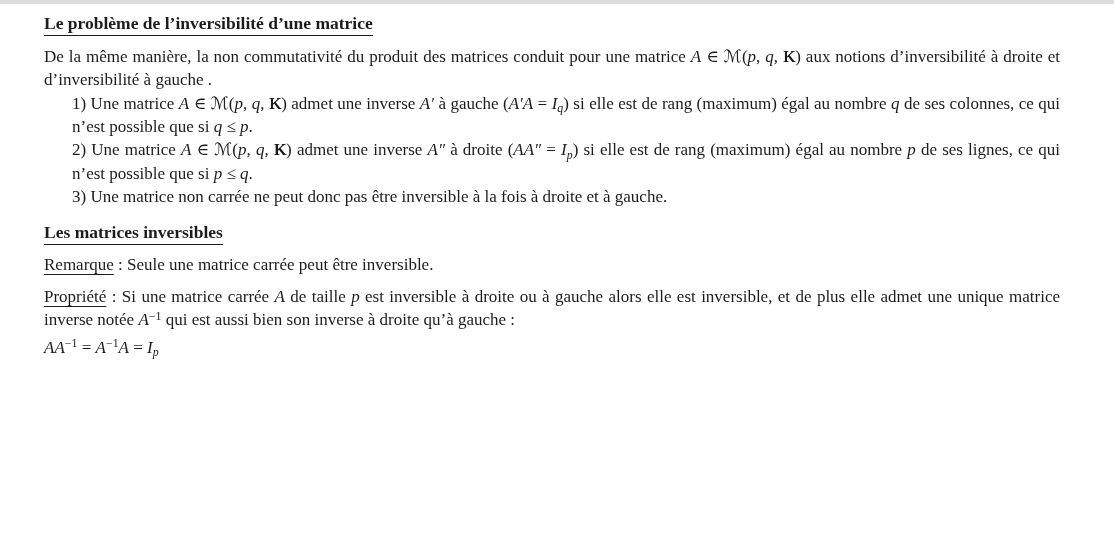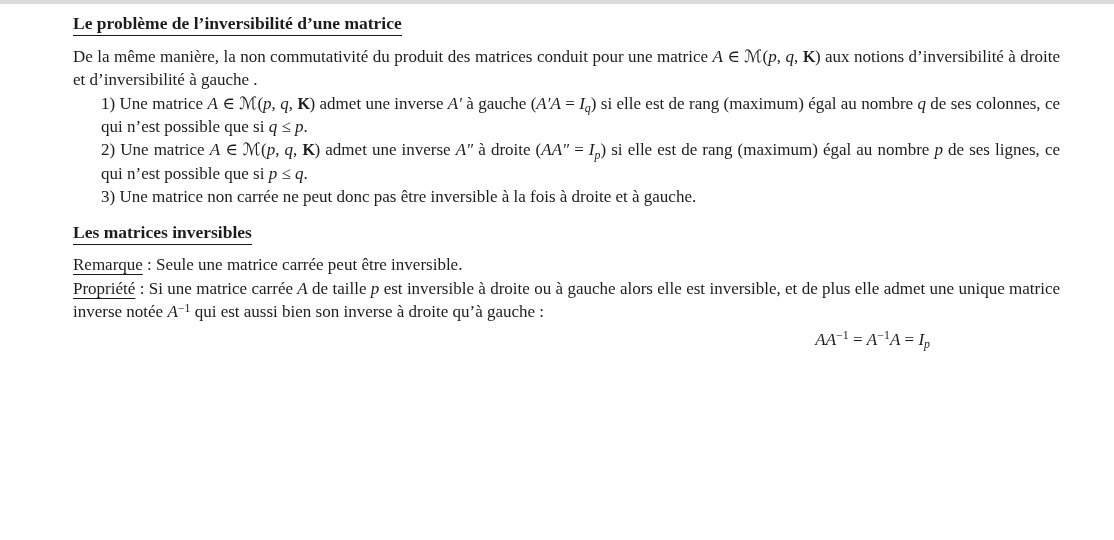--- a/index.html
+++ b/index.html
@@ -19,46 +19,46 @@
   .window-edge-top {
     position: absolute;
     top: 0; left: 0; right: 0;
     height: 4px;
     background: #dcdcdc;
   }
   .page {
     box-sizing: border-box;
     width: 1114px;
     height: 460px;
-    padding: 12px 54px 0 73px;
+    padding: 12px 54px 0 44px;
     position: relative;
   }
   h2.heading {
     font-size: 17.5px;
     font-weight: bold;
     margin: 0 0 9px 0;
     line-height: 1.35;
   }
   h2.heading.mt { margin-top: 12px; }
   .hu {
     border-bottom: 1.6px solid #1c1c1c;
     padding-bottom: 2px;
   }
   p.para {
     margin: 0;
     text-align: justify;
   }
   p.item { margin-left: 28px; }
-  p.gap-s { margin-top: 0; }
+  p.gap-s { margin-top: 8px; }
   .label {
     text-decoration: underline;
     text-underline-offset: 3.5px;
   }
   .equation {
-    text-align: right;
+    text-align: left;
     margin: 4px 130px 4px 0;
   }
   
   .r-i   { font-style: italic; }
   .r-b   { font-weight: bold; }
   .r-sup { font-size: 0.7em; position: relative; top: -0.48em; }
   .r-isub{ font-size: 0.7em; position: relative; top: 0.28em; font-style: italic; }
   .r-cal { font-family: "DejaVu Sans", "DejaVu Serif", sans-serif; }
   .r-bb  { text-shadow: 0.6px 0 0 currentColor; }
 </style>

